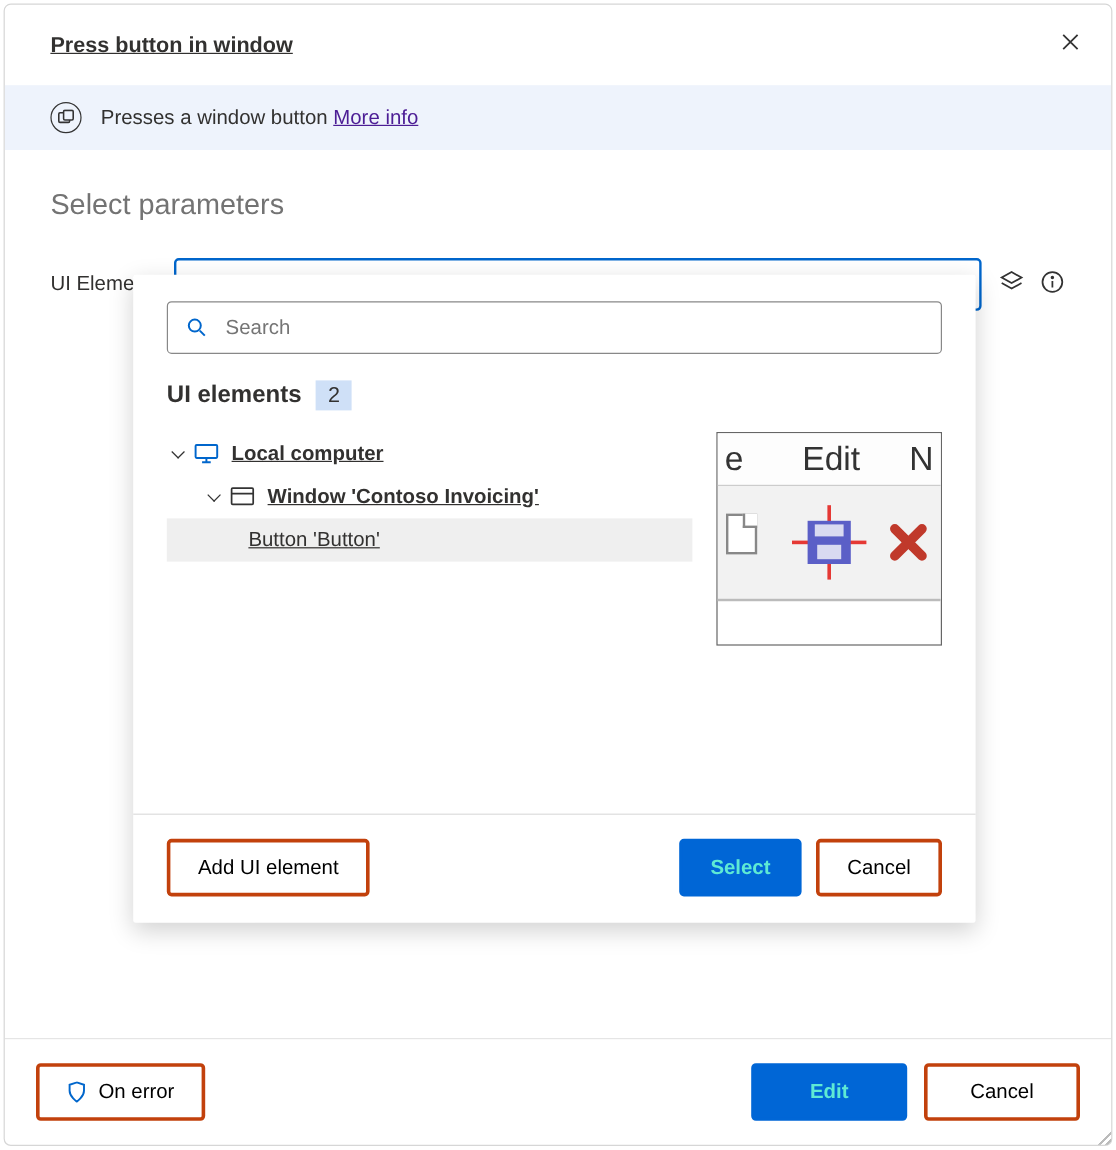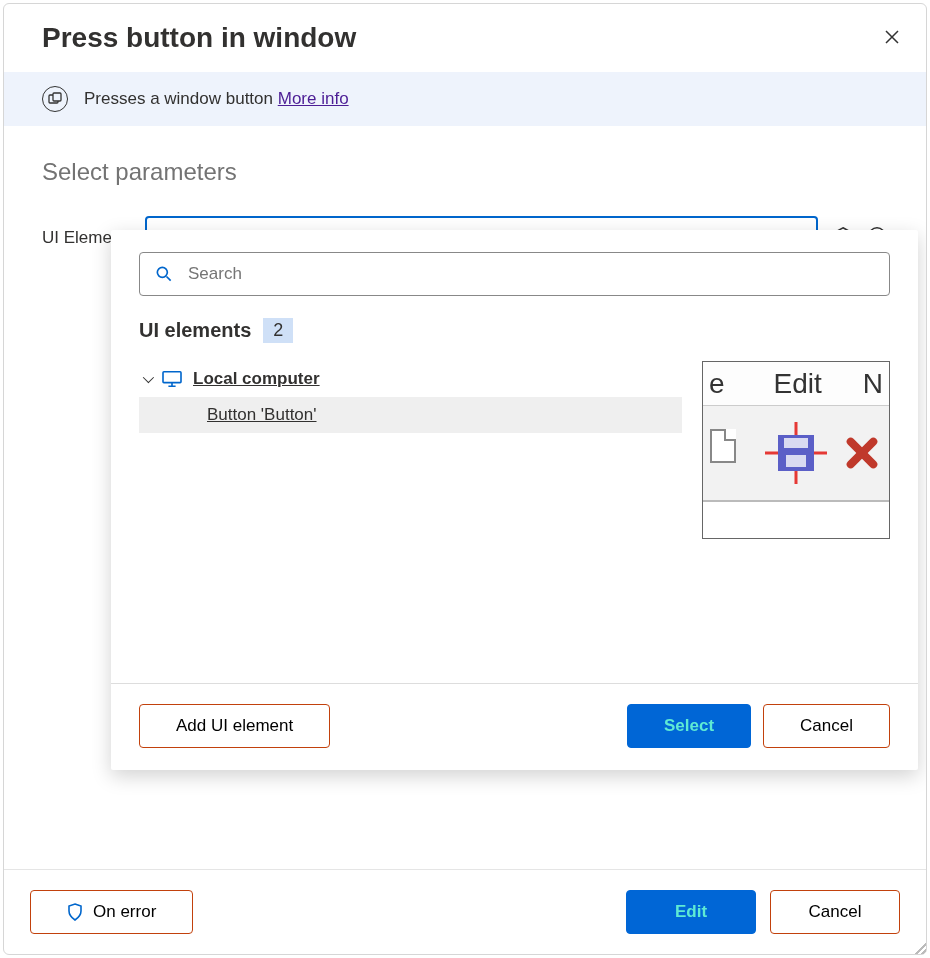--- a/index.html
+++ b/index.html
@@ -23,23 +23,24 @@
     flex-direction: column;
     overflow: hidden;
     background: #fff;
   }
   .header {
     padding: 18px 18px 18px 38px;
     display: flex;
     align-items: center;
   }
   .header-title {
-    font-size: 28px;
+    font-size: 18px;
     font-weight: 600;
     flex: 1;
+    text-decoration: underline;
   }
   .close-btn {
     font-size: 20px;
     cursor: pointer;
     padding: 4px 8px;
     color: #323130;
   }
   .info-bar {
     background: #eef3fc;
     padding: 14px 20px 14px 38px;
@@ -90,21 +91,21 @@
     border-bottom: 1.5px solid #333;
     transform: rotate(45deg) translateY(-3px);
   }
   .side-icons { display: flex; gap: 12px; align-items: center; }
   .side-icon { cursor: pointer; color: #333; }
 
   .popup {
     position: absolute;
     left: 107px;
     top: 104px;
-    width: 807px;
+    width: 702px;
     height: 540px;
     background: #fff;
     box-shadow: 0 6px 20px rgba(0,0,0,0.18);
     border-radius: 2px;
     padding: 22px 28px;
     display: flex;
     flex-direction: column;
   }
   .search-box {
     border: 1px solid #888;
@@ -219,24 +220,24 @@
     content:"";position:absolute;left:50%;top:0;bottom:0;width:8px;background:#c0392b;border-radius:4px;
   }
   .x-icon::before{transform:translateX(-50%) rotate(45deg);}
   .x-icon::after{transform:translateX(-50%) rotate(-45deg);}
   .popup-divider { border-top:1px solid #ddd; margin: 0 -28px 20px -28px;}
   .popup-buttons {
     display: flex;
     gap: 12px;
   }
   .btn {
-    border: 1px solid #c2410c;
+    border: 3px solid #c2410c;
     background: #fff;
     border-radius: 4px;
-    padding: 11px 36px;
+    padding: 11px 23px;
     font-size: 17px;
     cursor: pointer;
   }
   .btn.primary {
     background: #0066d6;
     border-color: #0066d6;
     color: #5eead4;
     font-weight: 700;
   }
   .popup-buttons .spacer { flex: 1; }
@@ -329,20 +330,28 @@
       <div class="tree-wrap">
         <div class="tree">
           <div class="tree-row">
             <div class="tree-chevron"></div>
             <svg width="22" height="18" viewBox="0 0 24 20" fill="none" stroke="#0066cc" stroke-width="1.8">
                 <rect x="2" y="2" width="20" height="12" rx="1"></rect>
                 <path d="M8 18 H16 M12 14 V18"></path>
               </svg>
             <strong>Local computer</strong>
           </div>
+          <div class="tree-row indent-1">
+            <div class="tree-chevron"></div>
+            <svg width="22" height="18" viewBox="0 0 24 20" fill="none" stroke="#333" stroke-width="1.6">
+                <rect x="2" y="2" width="20" height="15" rx="1"></rect>
+                <path d="M2 7 H22"></path>
+              </svg>
+            <strong>Window 'Contoso Invoicing'</strong>
+          </div>
           <div class="tree-row indent-2 selected">
             <span>Button 'Button'</span>
           </div>
         </div>
 
         <div class="preview">
           <div class="preview-top">
             <span>e</span>
             <span>Edit</span>
             <span>N</span>

